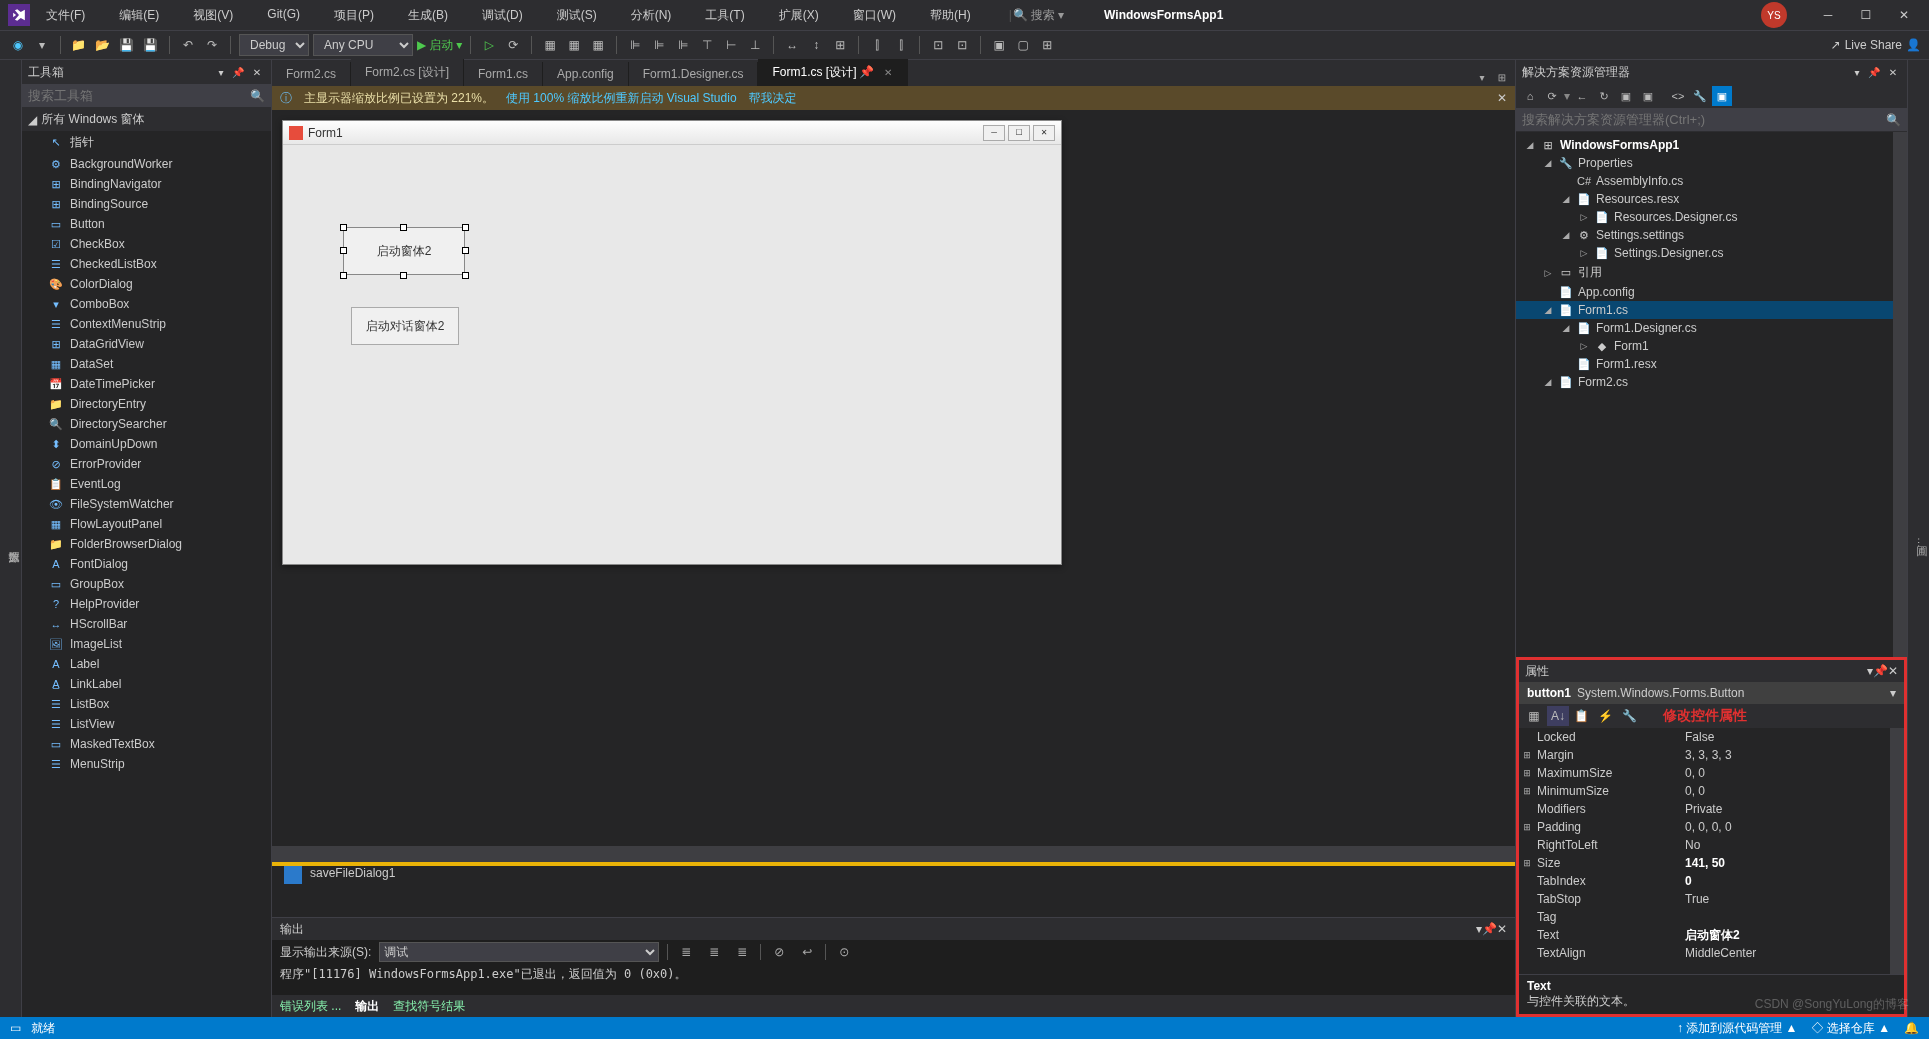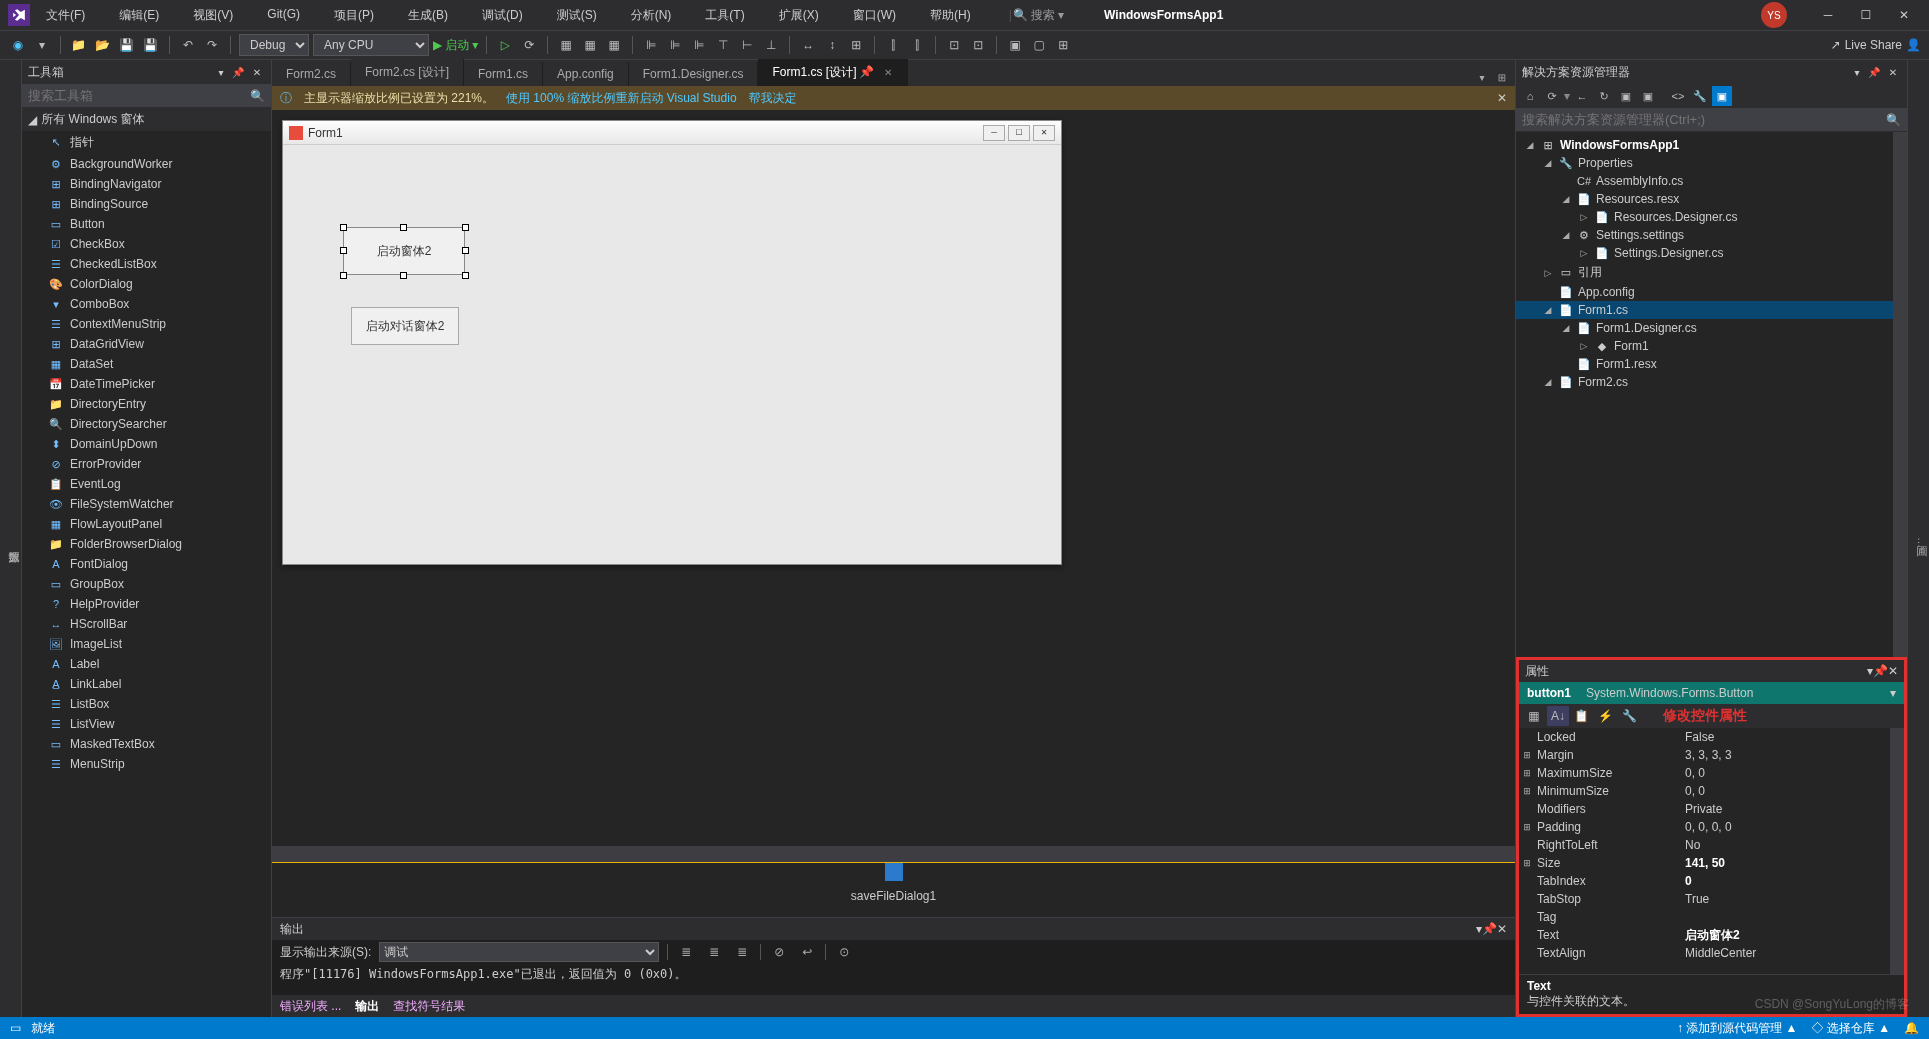--- a/index.html
+++ b/index.html
@@ -47,47 +47,47 @@
 .designer { flex:1; background:#252526; overflow:auto; padding:10px; position:relative; }
 .form-canvas { width:780px; height:445px; background:#e8e8e8; border:1px solid #888; box-shadow:0 2px 6px rgba(0,0,0,0.4); position:relative; }
 .form-title { height:24px; background:linear-gradient(#fdfdfd,#e8e8e8); border-bottom:1px solid #ccc; display:flex; align-items:center; padding:0 6px; font-size:12px; color:#333; }
 .form-title .ficon { width:14px; height:14px; background:#e74c3c; margin-right:5px; }
 .form-title .wbtns { margin-left:auto; display:flex; gap:3px; }
 .form-title .wb { width:22px; height:16px; border:1px solid #aaa; background:#f0f0f0; display:flex; align-items:center; justify-content:center; font-size:8px; color:#333; }
 .sel-btn { position:absolute; left:60px; top:106px; width:122px; height:48px; background:#f0f0f0; border:1px solid #888; display:flex; align-items:center; justify-content:center; color:#333; font-size:12px; }
 .sel-handle { position:absolute; width:7px; height:7px; background:#fff; border:1px solid #000; }
 .btn2 { position:absolute; left:68px; top:186px; width:108px; height:38px; background:#f0f0f0; border:1px solid #aaa; display:flex; align-items:center; justify-content:center; color:#333; font-size:12px; }
 .hscroll { height:16px; background:#3e3e42; }
-.tray { height:55px; background:#252526; border-top:1px solid #eab308; display:flex; align-items:center; padding:0 12px; gap:8px; font-size:12px; color:#ccc;flex-direction:column; }
+.tray { height:55px; background:#252526; border-top:4px solid #eab308; display:flex; padding:0 12px; gap:8px; font-size:12px; color:#ccc; }
 .tray .ticn { width:18px; height:18px; background:#2b7acb; }
 .output-panel { height:100px; background:#1e1e1e; border-top:1px solid #3f3f46; display:flex; flex-direction:column; }
 .output-hdr { height:22px; background:#2d2d30; display:flex; align-items:center; padding:0 8px; font-size:12px; justify-content:space-between; }
 .output-tb { height:24px; display:flex; align-items:center; padding:0 8px; gap:8px; font-size:12px; color:#ccc; }
 .output-tb select { background:#3f3f46; color:#ccc; border:1px solid #555; width:280px; height:20px; font-size:12px; }
 .output-tb .otb-sep { width:1px; height:16px; background:#555; }
 .output-tb .otb-btn { width:20px; height:20px; display:flex; align-items:center; justify-content:center; color:#aaa; }
 .output-body { flex:1; padding:2px 8px; font-family:Consolas,monospace; font-size:12px; color:#ccc; overflow:auto; }
 .output-footer { height:22px; background:#2d2d30; display:flex; align-items:center; padding:0 8px; gap:14px; font-size:12px; }
-.output-footer .ftab { color:#f0abfc; cursor:pointer; }
+.output-footer .ftab { color:#86efac; cursor:pointer; }
 .output-footer .ftab.active { color:#fff; font-weight:bold; }
 .right { width:392px; background:#252526; display:flex; flex-direction:column; border-left:1px solid #3f3f46; }
 .right-strip { width:22px; background:#2d2d30; border-left:1px solid #3f3f46; writing-mode:vertical-rl; text-align:center; padding-top:8px; font-size:11px; color:#aaa; }
 .sln-toolbar { height:24px; background:#2d2d30; display:flex; align-items:center; padding:0 4px; gap:2px; }
 .sln-toolbar .stb { width:20px; height:20px; display:flex; align-items:center; justify-content:center; color:#bbb; font-size:11px; }
 .sln-toolbar .stb.active { background:#007acc; color:#fff; }
 .sln-tree { flex:1; overflow:auto; padding:4px 0; position:relative; }
 .tree-row { display:flex; align-items:center; padding:2px 4px; gap:4px; font-size:12px; }
 .tree-row.sel { background:#094771; }
 .tree-row .exp { width:12px; text-align:center; color:#aaa; font-size:9px; }
 .tree-row .ticon2 { width:16px; height:14px; display:flex; align-items:center; justify-content:center; font-size:11px; }
 .tree-row .bold { font-weight:bold; color:#fff; }
 .tree-scroll-v { position:absolute; right:0; top:0; bottom:0; width:14px; background:#3e3e42; }
 .props-wrap { border:3px solid #e03030; display:flex; flex-direction:column; height:360px; }
 .props-hdr { height:22px; background:#2d2d30; display:flex; align-items:center; padding:0 6px; font-size:12px; justify-content:space-between; }
-.props-obj { height:22px; background:#0f766e; display:flex; align-items:center; padding:0 8px; font-size:12px; gap:15px; }
+.props-obj { height:22px; background:#404040; display:flex; align-items:center; padding:0 8px; font-size:12px; gap:6px; }
 .props-obj .pb { font-weight:bold; color:#fff; }
 .props-tb { height:24px; background:#2d2d30; display:flex; align-items:center; padding:0 4px; gap:2px; }
 .props-tb .ptb { width:22px; height:20px; display:flex; align-items:center; justify-content:center; color:#bbb; }
 .props-tb .annot { color:#e03030; font-size:14px; font-weight:bold; margin-left:20px; }
 .props-grid { flex:1; overflow:auto; position:relative; }
 .prow { display:flex; align-items:center; font-size:12px; height:18px; }
 .prow.hl .pval { font-weight:bold; color:#fff; }
 .prow .pexp { width:16px; text-align:center; font-size:9px; color:#aaa; }
 .prow .pname { width:150px; padding-left:2px; }
 .prow .pval { flex:1; }
@@ -142,21 +142,21 @@
   <span class="tb-sep"></span>
   <span class="tb-btn">📁</span>
   <span class="tb-btn">📂</span>
   <span class="tb-btn" style="color:#4e9ed4">💾</span>
   <span class="tb-btn" style="color:#4e9ed4">💾</span>
   <span class="tb-sep"></span>
   <span class="tb-btn">↶</span>
   <span class="tb-btn">↷</span>
   <span class="tb-sep"></span>
   <select value="Debug"><option>Debug</option></select>
-  <select style="width:116px"><option>Any CPU</option></select>
+  <select style="width:100px"><option>Any CPU</option></select>
   <span class="run-btn">▶ <span>启动</span> ▾</span>
   <span class="tb-sep"></span>
   <span class="tb-btn" style="color:#4ec94e">▷</span>
   <span class="tb-btn">⟳</span>
   <span class="tb-sep"></span>
   <span class="tb-btn">▦</span>
   <span class="tb-btn">▦</span>
   <span class="tb-btn">▦</span>
   <span class="tb-sep"></span>
   <span class="tb-btn">⊫</span>

